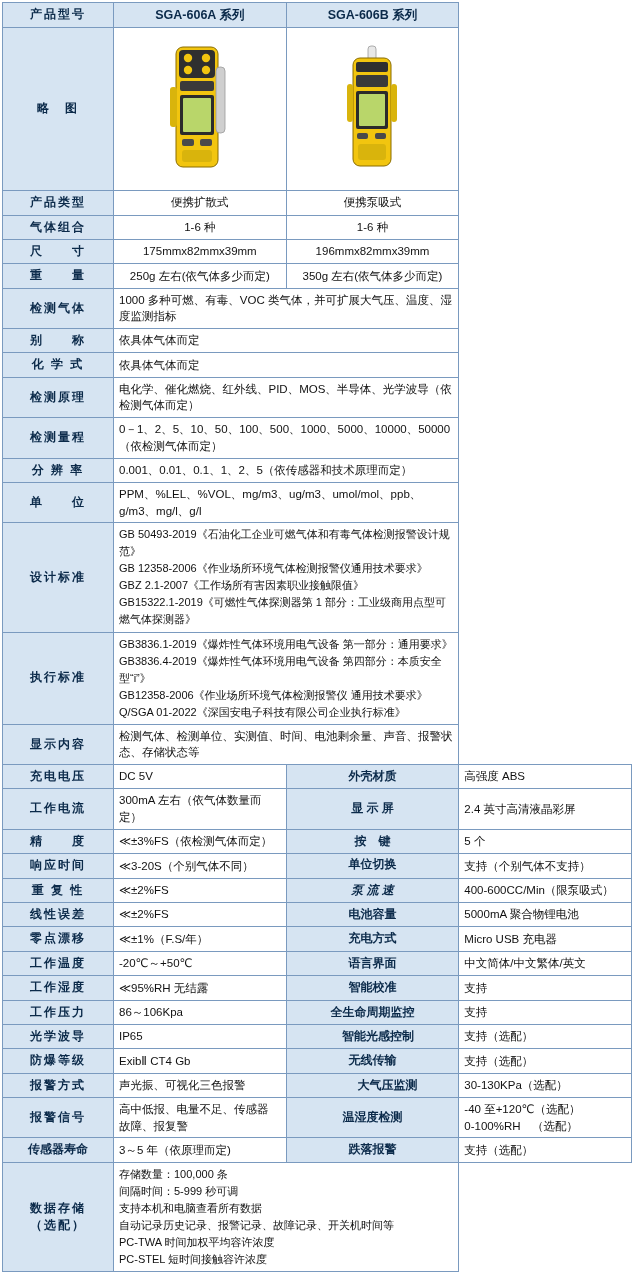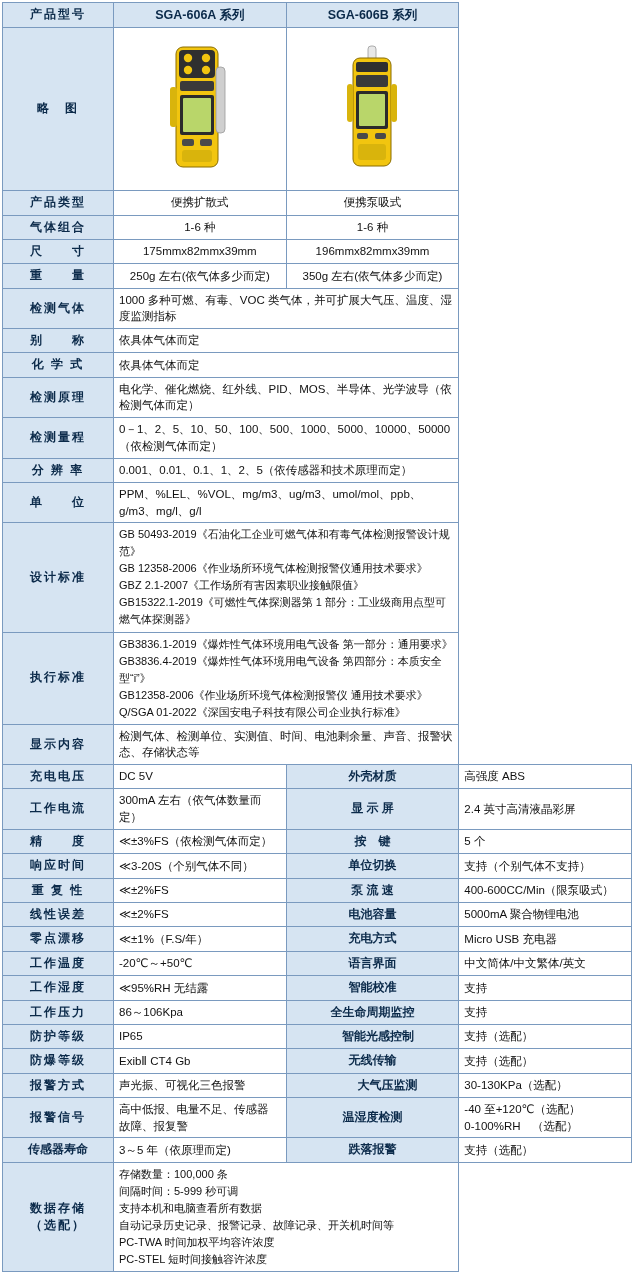--- a/index.html
+++ b/index.html
@@ -198,27 +198,27 @@
         </tr>
         <tr>
           <td class="lbl">精　　度</td>
           <td class="val">≪±3%FS（依检测气体而定）</td>
           <td class="lbl nols" style="width: 120px; margin-left: 10px;">按　键</td>
           <td class="val">5 个</td>
         </tr>
         <tr>
           <td class="lbl">响应时间</td>
           <td class="val">≪3-20S（个别气体不同）</td>
-          <td class="lbl nols" style="width: 120px;">单位切换</td>
+          <td class="lbl nols" style="width: 120px; font-family: Liberation Mono, monospace;">单位切换</td>
           <td class="val">支持（个别气体不支持）</td>
         </tr>
         <tr>
           <td class="lbl">重 复 性</td>
           <td class="val">≪±2%FS</td>
-          <td class="lbl nols" style="width: 120px;">泵 流 速</td>
+          <td class="lbl nols" style="width: 120px; font-style: italic;">泵 流 速</td>
           <td class="val">400-600CC/Min（限泵吸式）</td>
         </tr>
         <tr>
           <td class="lbl">线性误差</td>
           <td class="val">≪±2%FS</td>
           <td class="lbl nols" style="width: 120px;">电池容量</td>
           <td class="val">5000mA 聚合物锂电池</td>
         </tr>
         <tr>
           <td class="lbl">零点漂移</td>
@@ -238,21 +238,21 @@
           <td class="lbl nols" style="width: 120px;">智能校准</td>
           <td class="val">支持</td>
         </tr>
         <tr>
           <td class="lbl">工作压力</td>
           <td class="val">86～106Kpa</td>
           <td class="lbl nols" style="width: 120px;">全生命周期监控</td>
           <td class="val">支持</td>
         </tr>
         <tr>
-          <td class="lbl">防护等级</td>
+          <td class="lbl">光学波导</td>
           <td class="val">IP65</td>
           <td class="lbl nols" style="width: 120px; padding-left: 16px;">智能光感控制</td>
           <td class="val">支持（选配）</td>
         </tr>
         <tr>
           <td class="lbl">防爆等级</td>
           <td class="val">ExibⅡ CT4 Gb</td>
           <td class="lbl nols" style="width: 120px;">无线传输</td>
           <td class="val">支持（选配）</td>
         </tr>

